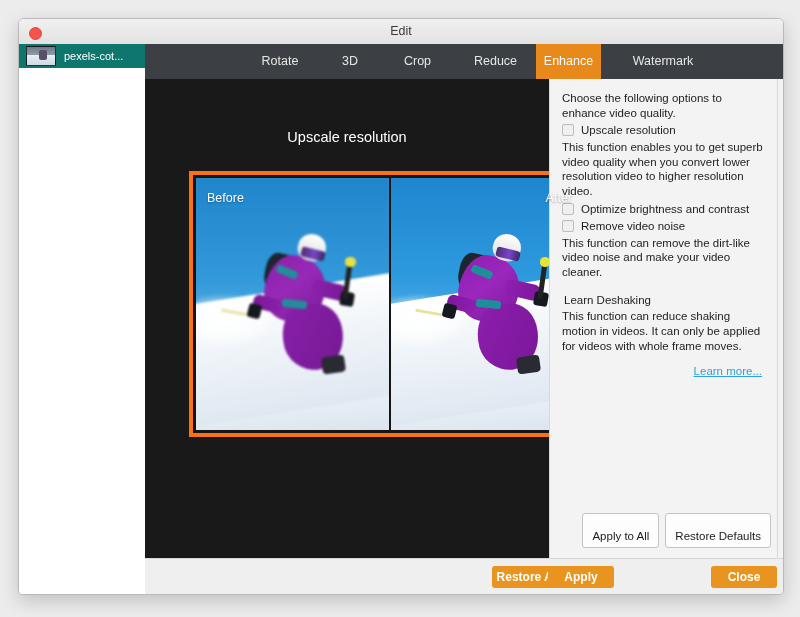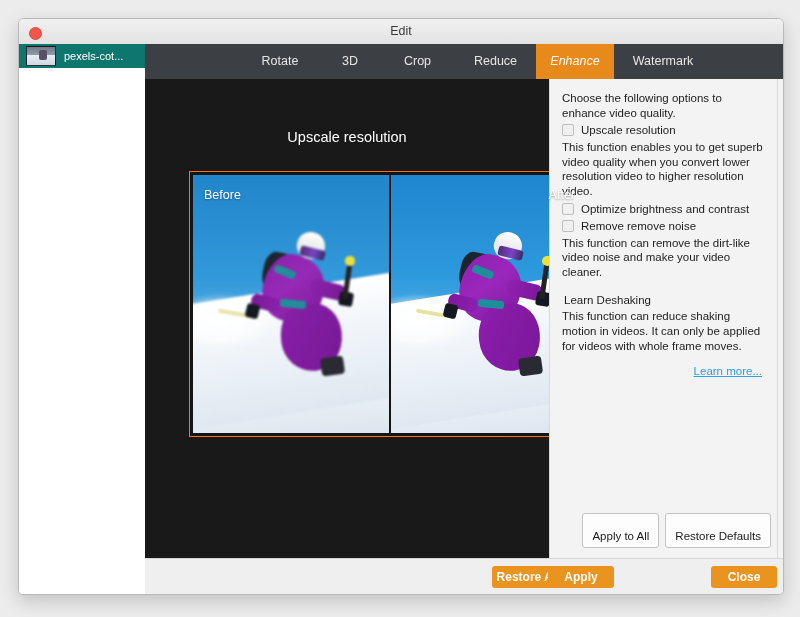--- a/index.html
+++ b/index.html
@@ -142,21 +142,21 @@
     color: #ffffff;
     font-size: 14.5px;
   }
   .compare-frame {
     position: absolute;
     left: 44px;
     top: 92px;
     width: 401px;
     height: 266px;
     background: #151515;
-    border: 1px solid #f97316;
+    border: 4px solid #f97316;
     box-sizing: border-box;
     padding: 3px;
     display: flex;
     gap: 2px;
     justify-content: center;
   }
   .half {
     position: relative;
     flex: 1 1 0;
     overflow: hidden;
@@ -367,21 +367,21 @@
         </div>
         <div class="sidebar-label">pexels-cot...</div>
       </div>
     </div>
 
     <div class="tabbar">
       <div class="tab" style="left:100px;width:70px;">Rotate</div>
       <div class="tab" style="left:175px;width:60px;">3D</div>
       <div class="tab" style="left:240px;width:65px;">Crop</div>
       <div class="tab" style="left:313px;width:75px;">Reduce</div>
-      <div class="tab active" style="left:391px;width:78px;font-style:italic;">Enhance</div>
+      <div class="tab active" style="left:391px;width:65px;">Enhance</div>
       <div class="tab" style="left:473px;width:90px;">Watermark</div>
     </div>
 
     <div class="preview-area">
       <div class="preview-title">Upscale resolution</div>
 
       <div class="compare-frame">
 
         <div class="half before">
           <div class="scene">
@@ -451,21 +451,21 @@
         </div>
         <p class="desc">This function enables you to get superb video quality when you convert lower resolution video to higher resolution video.</p>
 
         <div class="check-row">
           <div class="checkbox"></div>
           <div class="check-label">Optimize brightness and contrast</div>
         </div>
 
         <div class="check-row">
           <div class="checkbox"></div>
-          <div class="check-label">Remove remove noise</div>
+          <div class="check-label">Remove video noise</div>
         </div>
         <p class="desc">This function can remove the dirt-like video noise and make your video cleaner.</p>
 
         <div class="group-title">Learn Deshaking</div>
 
         <p class="desc">This function can reduce shaking motion in videos. It can only be applied for videos with whole frame moves.</p>
 
         <div class="learn-more">Learn more...</div>
       </div>
 

